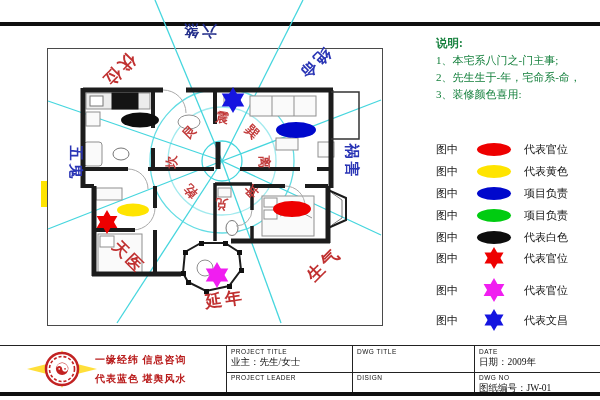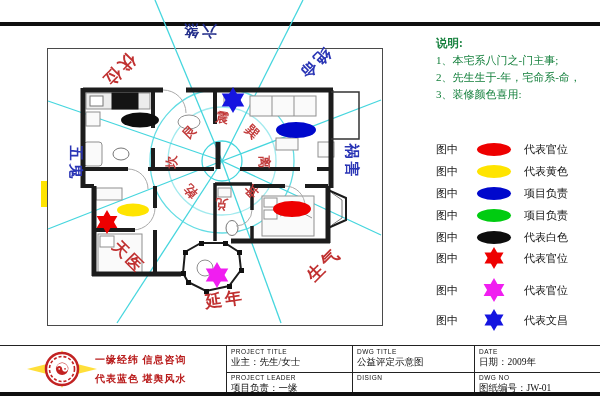--- a/index.html
+++ b/index.html
@@ -270,29 +270,27 @@
     <div>一缘经纬  信息咨询</div>
     <div>代表蓝色  堪舆风水</div>
   </div>
 
   <div class="cell" style="left:226px;top:1px;width:125px;">
     <div class="cl">PROJECT TITLE</div>
     <div class="cv">业主：先生/女士</div>
   </div>
   <div class="cell" style="left:352px;top:1px;width:121px;">
     <div class="cl">DWG TITLE</div>
-    <div class="cv">公益评定示意图</div>
   </div>
   <div class="cell" style="left:474px;top:1px;width:125px;">
     <div class="cl">DATE</div>
     <div class="cv">日期：2009年</div>
   </div>
   <div class="cell" style="left:226px;top:27px;width:125px;">
     <div class="cl">PROJECT LEADER</div>
-    <div class="cv">项目负责：一缘</div>
   </div>
   <div class="cell" style="left:352px;top:27px;width:121px;">
     <div class="cl">DISIGN</div>
   </div>
   <div class="cell" style="left:474px;top:27px;width:125px;">
     <div class="cl">DWG NO</div>
     <div class="cv">图纸编号：JW-01</div>
   </div>
 </div>
 <div class="abs" id="bottom-frame"></div>

